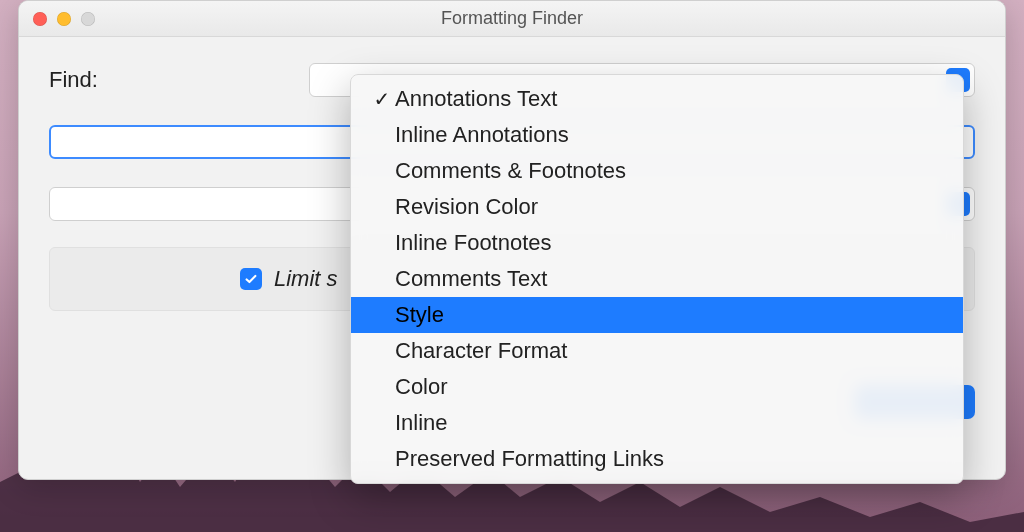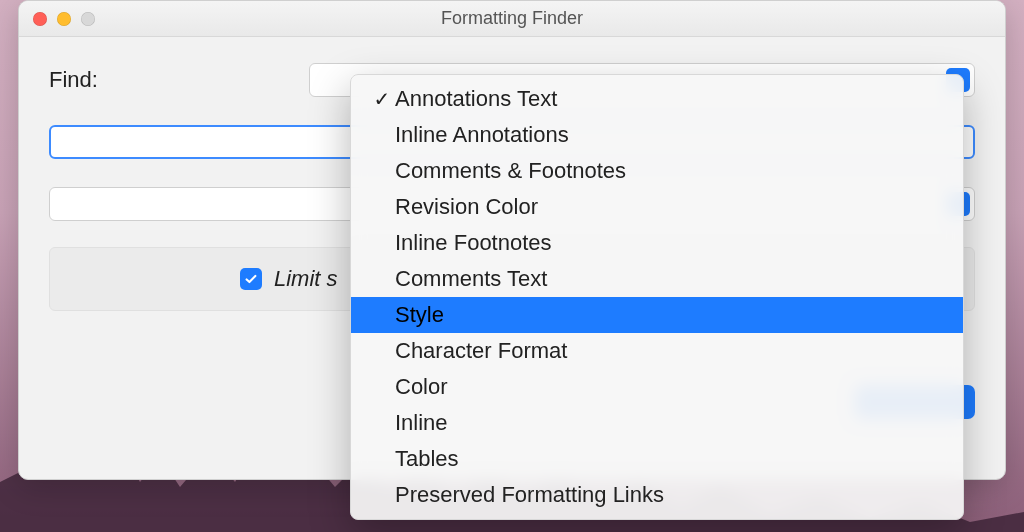--- a/index.html
+++ b/index.html
@@ -253,19 +253,15 @@
     <div class="dropdown-item">
       <span class="check"></span>
       <span class="label">Color</span>
     </div>
     <div class="dropdown-item">
       <span class="check"></span>
       <span class="label">Inline</span>
     </div>
     <div class="dropdown-item">
       <span class="check"></span>
-      <span class="label">Tables</span>
-    </div>
-    <div class="dropdown-item">
-      <span class="check"></span>
       <span class="label">Preserved Formatting Links</span>
     </div>
   </div>
 
 </body></html>

